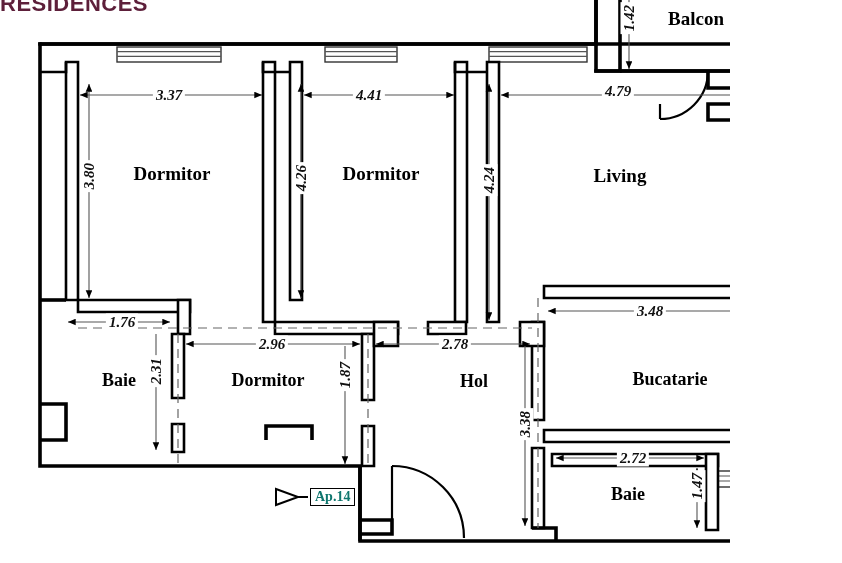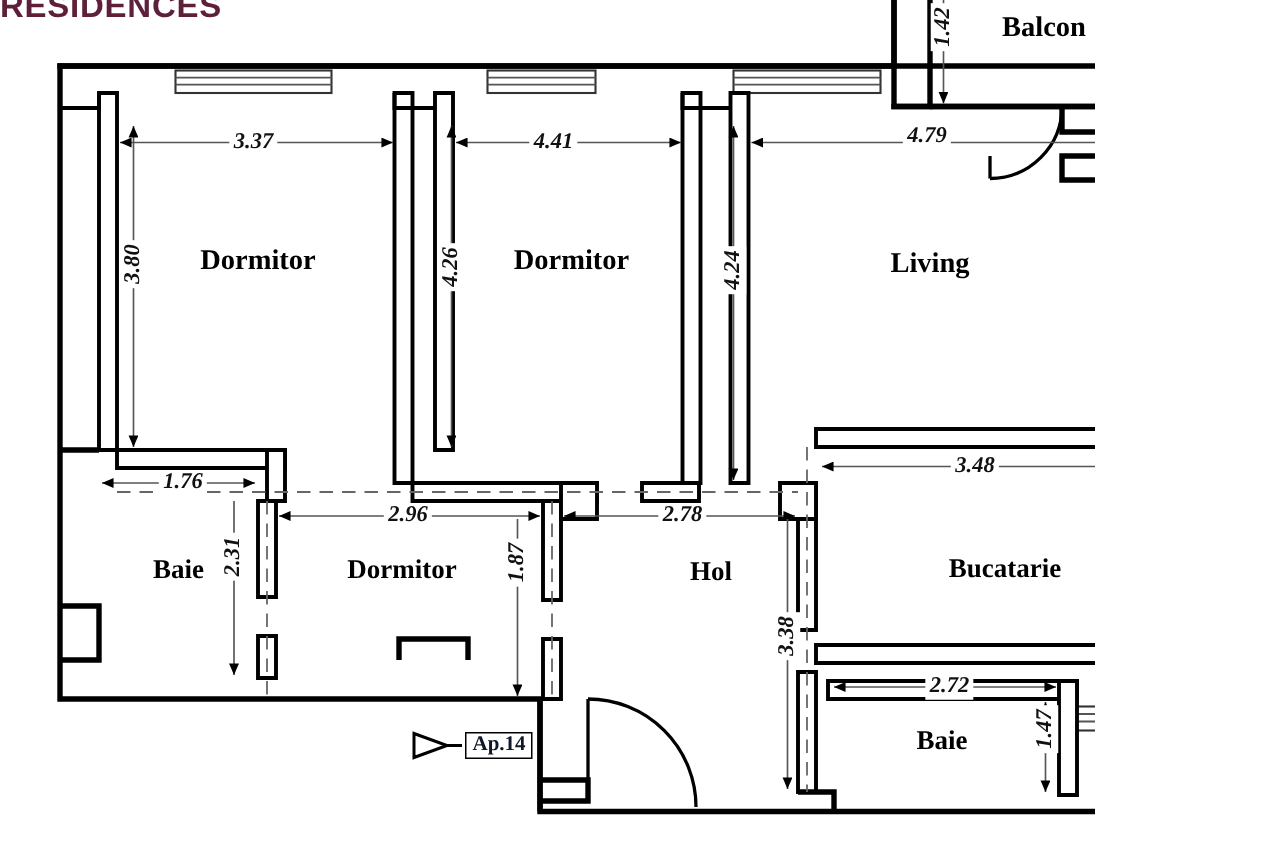--- a/index.html
+++ b/index.html
@@ -60,21 +60,21 @@
   }
   #aptag {
     position: absolute;
     border: 1.6px solid #000;
     padding: 0px 4px 1px 4px;
     font-family: "Liberation Serif", serif;
     font-weight: bold;
     font-size: 14px;
     line-height: 15px;
     background: #fff;
-    color: #0f172a;
+    color: #0f766e;
     white-space: nowrap;
     user-select: none;
   }
 </style>
 </head>
 <body>
 
 <div id="page">
 
   <div id="brand">RESIDENCES</div>

